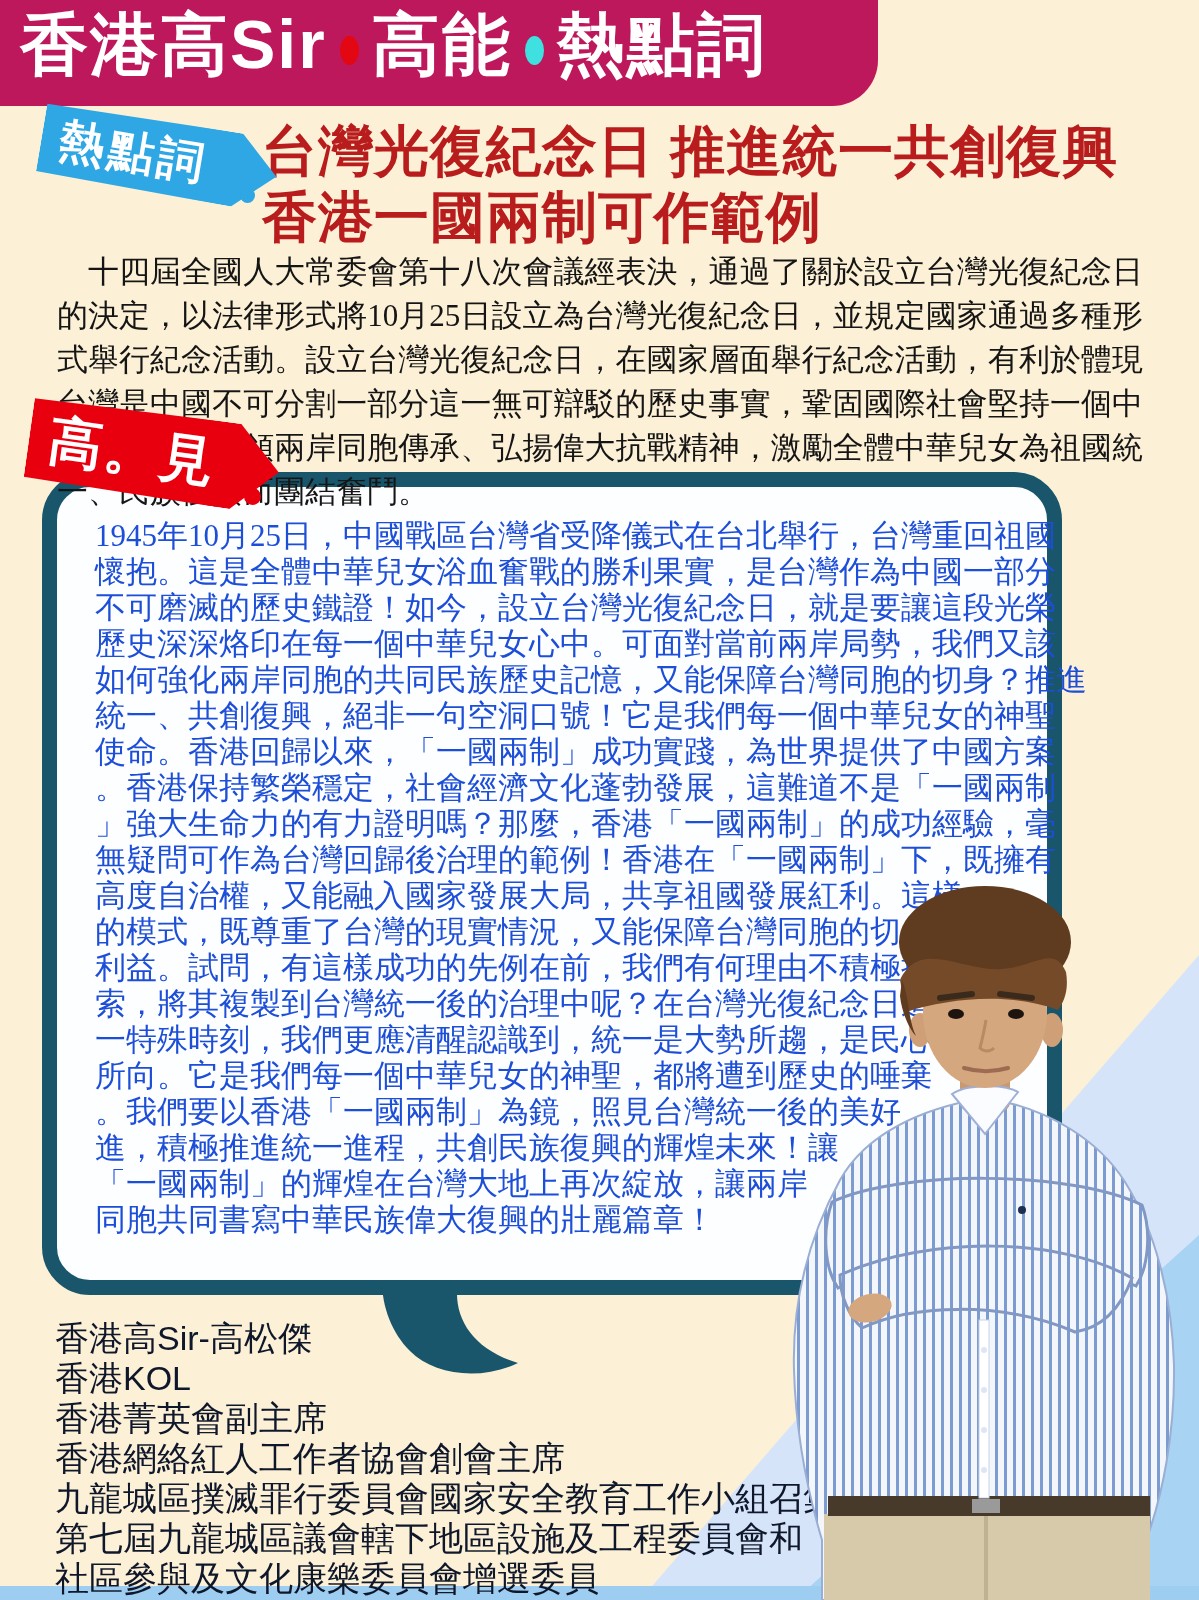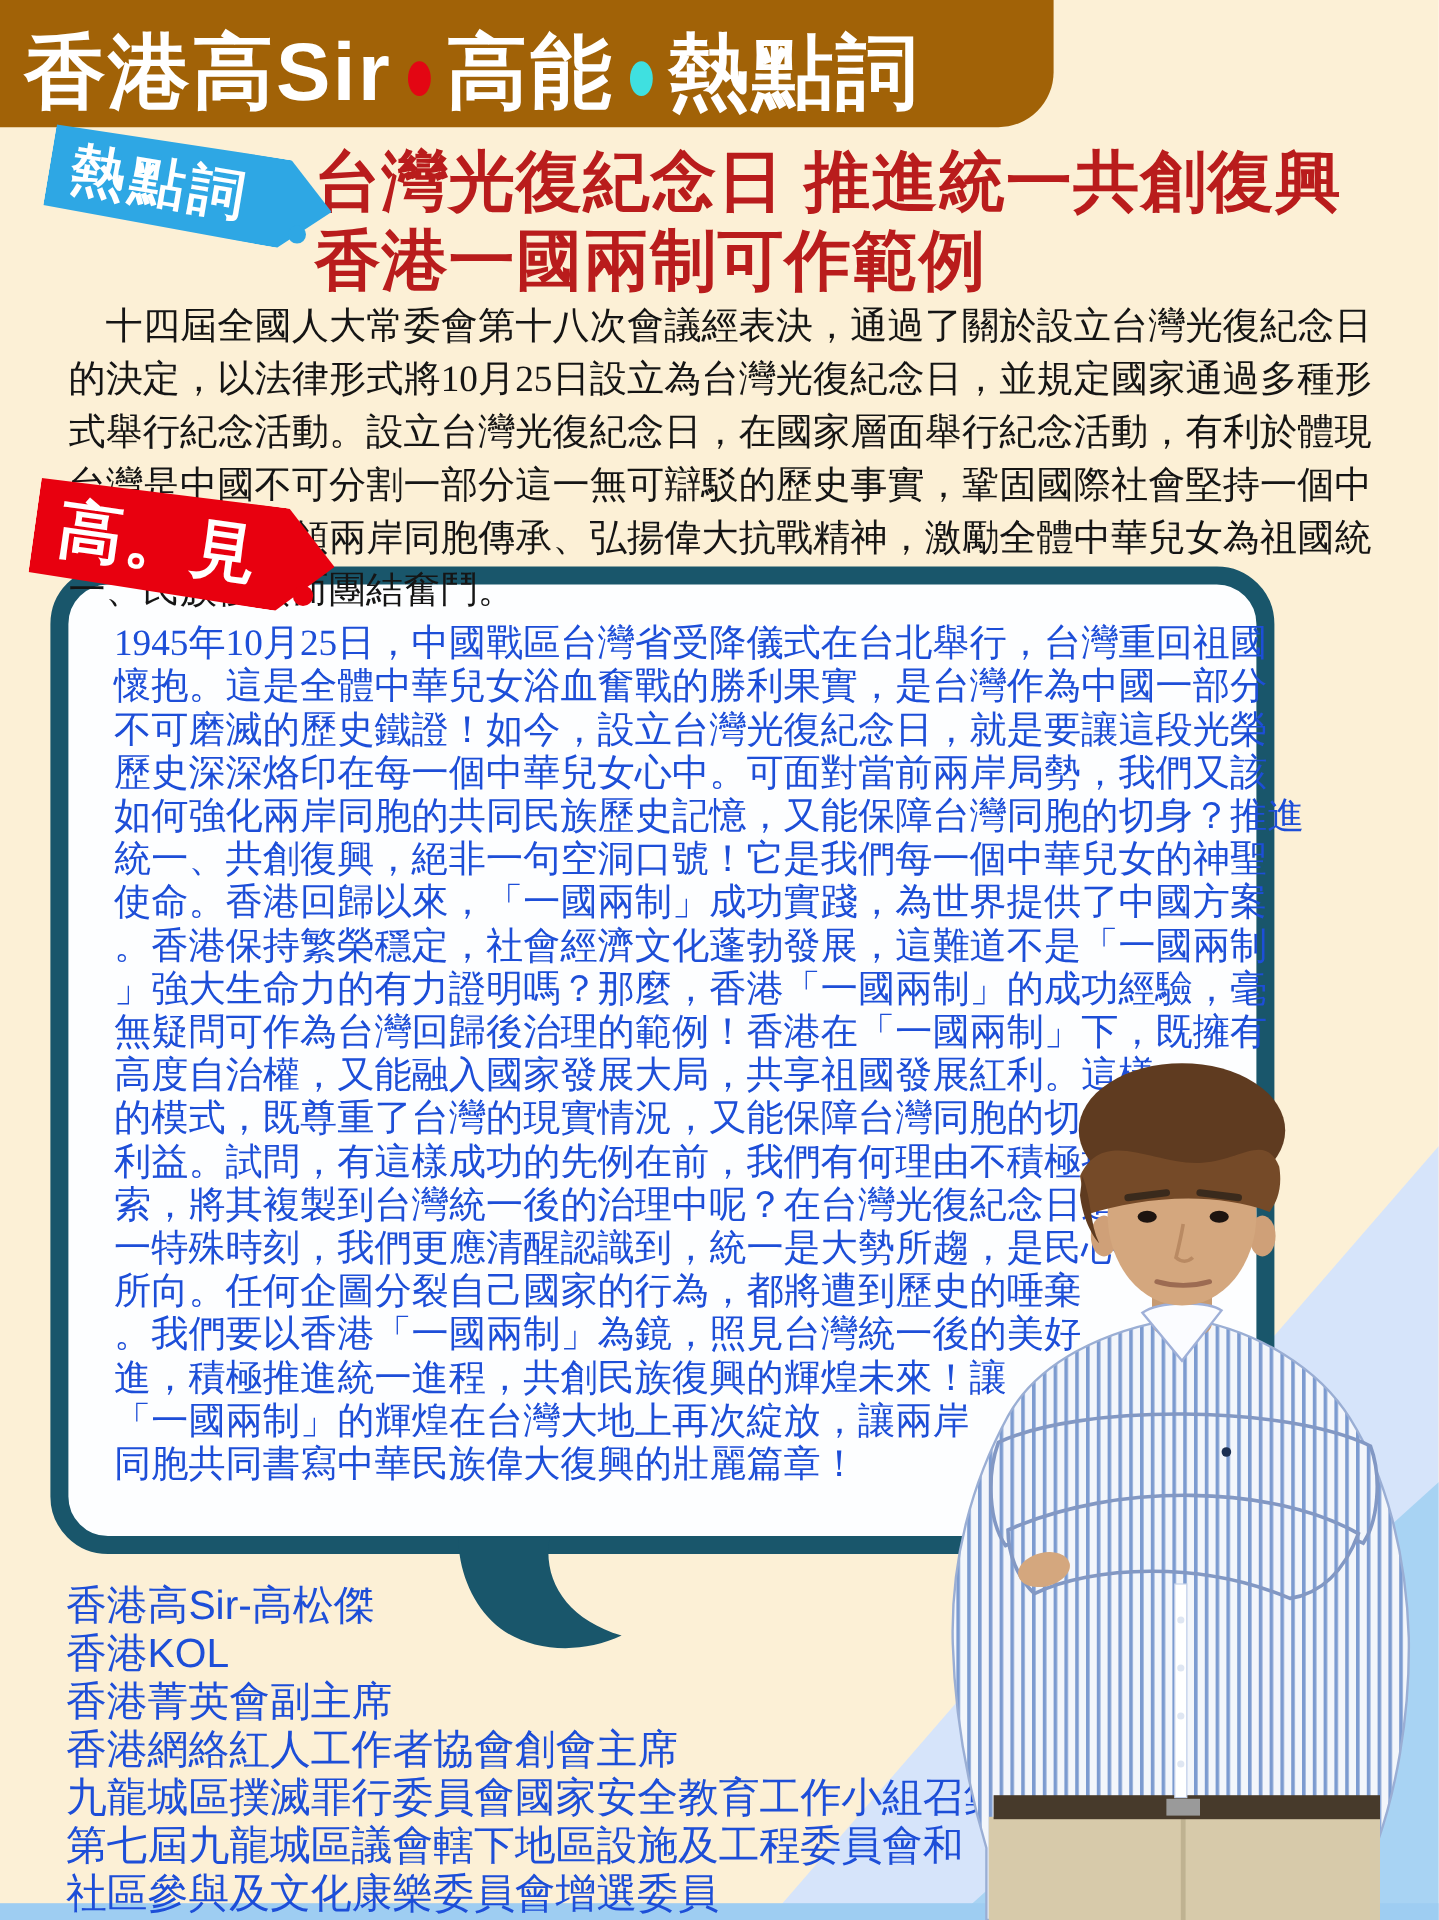--- a/index.html
+++ b/index.html
@@ -4,22 +4,22 @@
 <style>
   html,body{margin:0;padding:0;}
   body{font-family:"Liberation Sans",sans-serif;}
   #canvas{position:relative;width:1199px;height:1600px;background:#fcf0d6;overflow:hidden;}
 
   
   #bg-svg{position:absolute;left:0;top:0;z-index:1;}
   .bottom-strip{position:absolute;left:0;top:1586px;width:1199px;height:14px;background:#9ecdf2;z-index:1;}
 
   
-  .header-bar{position:absolute;left:0;top:0;width:878px;height:106px;background:#a16207;
-    border-radius:0 0 46px 0;z-index:3;display:flex;align-items:flex-end;}
+  .header-bar{position:absolute;left:0;top:0;width:878px;height:106px;background:#be185d;
+    border-radius:0 0 46px 0;z-index:3;display:flex;align-items:flex-start;}
   .header-title{color:#ffffff;font-weight:800;font-size:68px;letter-spacing:2px;margin-left:20px;white-space:nowrap;}
   .dot{display:inline-block;width:19px;height:29px;border-radius:50%;margin:0 13px;vertical-align:middle;}
   .dot-red{background:#e30613;}
   .dot-cyan{background:#3fe0e0;}
 
   
   .tag{position:absolute;display:flex;align-items:center;color:#fff;font-weight:800;z-index:4;}
   .tag-hot{left:40px;top:120px;width:238px;height:74px;background:#2ea7e4;transform:rotate(9.5deg);
     clip-path:polygon(0 4%,198px 0,238px 50%,198px 100%,0 96%);font-size:46px;}
   .tag-hot .tag-label{margin-left:18px;letter-spacing:4px;}
@@ -42,21 +42,21 @@
   
   .bubble{position:absolute;left:42px;top:472px;width:990px;height:793px;background:#fdfeff;
     border:15px solid #19566b;border-radius:48px;z-index:2;}
   .bubble-tail{position:absolute;left:360px;top:1281px;z-index:2;}
   .bubble-text{position:absolute;left:95px;top:518px;z-index:3;
     font-family:"Liberation Serif",serif;font-size:31px;line-height:36px;color:#1d4ed8;}
   .bubble-text .bline{white-space:nowrap;}
 
   
   .credentials{position:absolute;left:55px;top:1318px;z-index:4;font-size:34px;line-height:40px;
-    font-weight:500;color:#1d4ed8;}
+    font-weight:500;color:#0f172a;}
   .credentials .cline{white-space:nowrap;}
 
   
   .person{position:absolute;left:770px;top:880px;z-index:5;}
 </style>
 </head>
 <body>
 
 <div id="canvas">
 
@@ -103,21 +103,21 @@
     <div class="bline">統一、共創復興，絕非一句空洞口號！它是我們每一個中華兒女的神聖</div>
     <div class="bline">使命。香港回歸以來，「一國兩制」成功實踐，為世界提供了中國方案</div>
     <div class="bline">。香港保持繁榮穩定，社會經濟文化蓬勃發展，這難道不是「一國兩制</div>
     <div class="bline">」強大生命力的有力證明嗎？那麼，香港「一國兩制」的成功經驗，毫</div>
     <div class="bline">無疑問可作為台灣回歸後治理的範例！香港在「一國兩制」下，既擁有</div>
     <div class="bline">高度自治權，又能融入國家發展大局，共享祖國發展紅利。這樣</div>
     <div class="bline">的模式，既尊重了台灣的現實情況，又能保障台灣同胞的切身</div>
     <div class="bline">利益。試問，有這樣成功的先例在前，我們有何理由不積極探</div>
     <div class="bline">索，將其複製到台灣統一後的治理中呢？在台灣光復紀念日這</div>
     <div class="bline">一特殊時刻，我們更應清醒認識到，統一是大勢所趨，是民心</div>
-    <div class="bline">所向。任何企圖分裂自己國家的行為，都將遭到歷史的唾棄</div>
+    <div class="bline">所向。它是我們每一個中華兒女的神聖，都將遭到歷史的唾棄</div>
     <div class="bline">。我們要以香港「一國兩制」為鏡，照見台灣統一後的美好</div>
     <div class="bline">進，積極推進統一進程，共創民族復興的輝煌未來！讓</div>
     <div class="bline">「一國兩制」的輝煌在台灣大地上再次綻放，讓兩岸</div>
     <div class="bline">同胞共同書寫中華民族偉大復興的壯麗篇章！</div>
   </div>
 
   <div class="credentials">
     <div class="cline">香港高Sir-高松傑</div>
     <div class="cline">香港KOL</div>
     <div class="cline">香港菁英會副主席</div>

